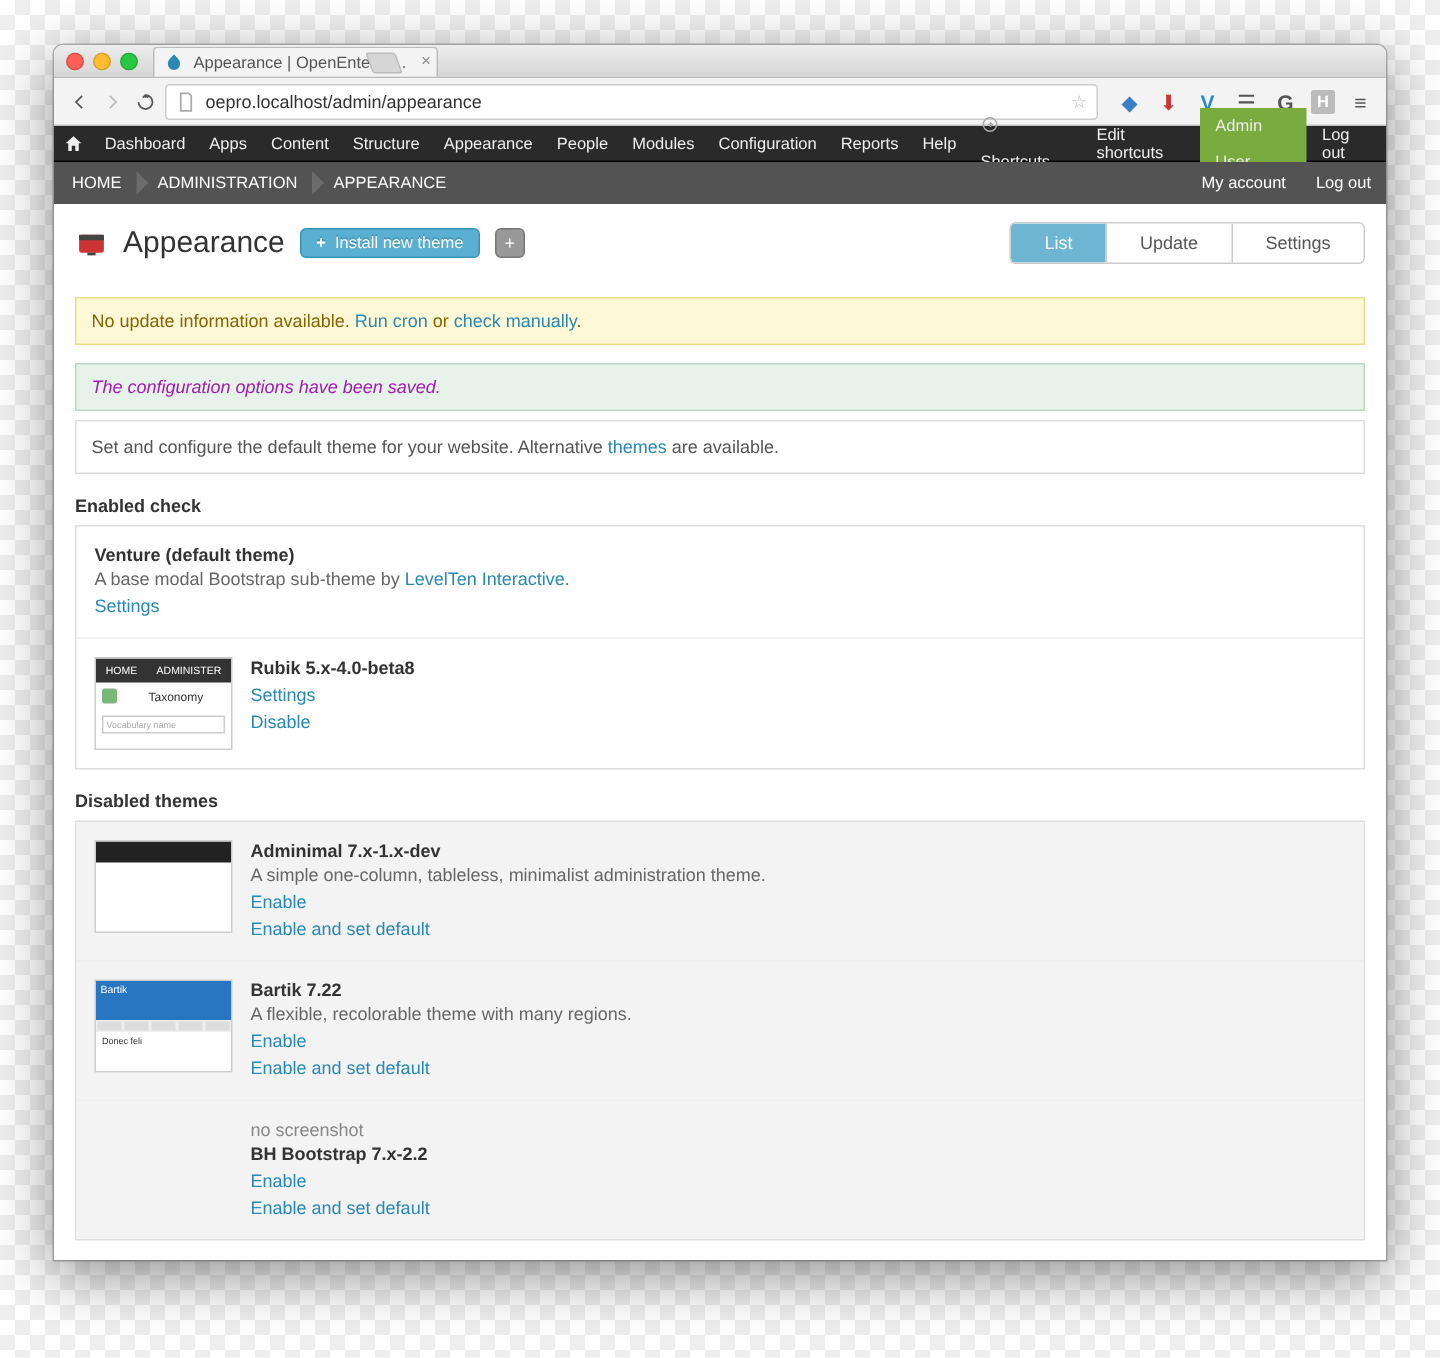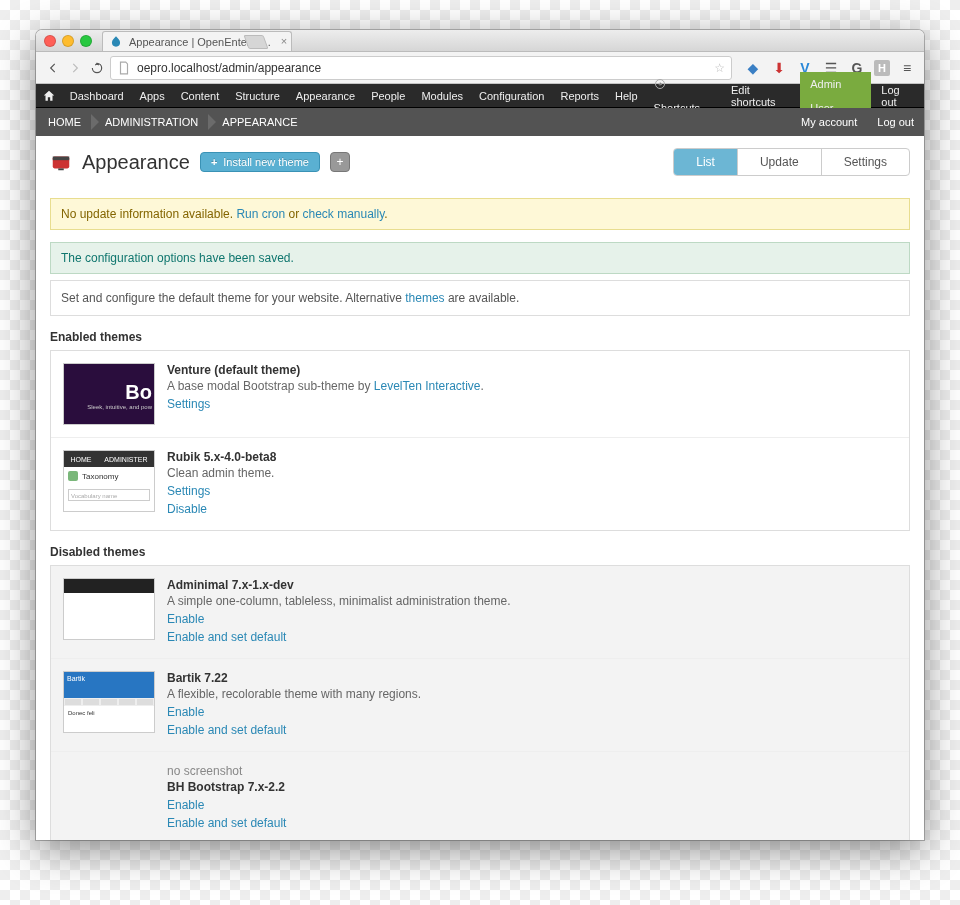--- a/index.html
+++ b/index.html
@@ -75,35 +75,35 @@
     width:20px;height:20px;display:flex;align-items:center;justify-content:center;
     background:#999;color:#fff;border:1px solid #777;border-radius:4px;font-size:12px;
   }
   .page-head .spacer{flex:1;}
   .page-tabs{display:flex;border:1px solid #ccc;border-radius:4px;overflow:hidden;text-align:right;}
   .page-tabs a{padding:6px 22px;font-size:12px;color:#555;text-decoration:none;border-left:1px solid #ccc;}
   .page-tabs a:first-child{border-left:none;}
   .page-tabs a.active{background:#6cb6d4;color:#fff;}
   .msg{margin:12px 14px 6px;padding:8px 10px;font-size:12px;border-radius:0;}
   .msg.warning{background:#fef8d7;border:1px solid #e8dd8f;color:#846500;}
-  .msg.status{background:#e6f2ea;border:1px solid #bdd9c4;color:#0f766e;}
+  .msg.status{background:#e6f2ea;border:1px solid #bdd9c4;color:#a21caf;font-style:italic;}
   .msg a, .help a, .theme-desc a, .theme-actions a{color:#2a88b5;text-decoration:none;}
   .help{margin:0 14px 14px;border:1px solid #ddd;padding:10px;font-size:12px;color:#555;}
   .section-title{margin:0 14px 6px;font-size:12px;font-weight:bold;color:#333;}
   .theme-box{margin:0 14px 14px;border:1px solid #ddd;}
   .theme-item{display:flex;gap:12px;padding:12px;border-top:1px solid #eee;}
   .theme-item:first-child{border-top:none;}
   .theme-item.disabled{background:#f3f3f3;}
   .thumb{width:92px;height:62px;flex:none;border:1px solid #ccc;background:#fff;overflow:hidden;font-size:8px;position:relative;}
   .thumb.noscreenshot{border:none;background:transparent;}
   .thumb.venture{background:#2a0d3d;color:#fff;}
   .thumb.venture .bo{position:absolute;right:2px;top:18px;font: bold 20px/1 Arial;}
   .thumb.venture .sub{position:absolute;right:2px;top:40px;font-size:6px;color:#ccc;}
   .thumb.rubik .top{height:16px;background:#333;color:#fff;display:flex;align-items:center;justify-content:space-around;font-size:7px;}
-  .thumb.rubik .row{display:flex;align-items:center;gap:4px;padding:4px;font-size:8px;color:#333;}
+  .thumb.rubik .row{display:flex;align-items:center;gap:21px;padding:4px;font-size:8px;color:#333;}
   .thumb.rubik .row .t-ico{width:10px;height:10px;background:#7ab77a;border-radius:2px;}
   .thumb.rubik .field{margin:4px;height:12px;border:1px solid #ccc;font-size:6px;color:#aaa;padding-left:2px;line-height:12px;}
   .thumb.adminimal .bar{height:14px;background:#222;}
   .thumb.bartik{background:#fff;}
   .thumb.bartik .hero{height:26px;background:#2876c2;color:#fff;font-size:7px;padding:3px;}
   .thumb.bartik .tabs{height:8px;background:#eee;display:flex;gap:2px;padding:1px;}
   .thumb.bartik .tabs span{flex:1;background:#ddd;}
   .thumb.bartik .body{padding:4px;font-size:6px;color:#333;}
   .theme-body{flex:1;}
   .theme-name{font-size:12px;font-weight:bold;color:#333;margin-bottom:2px;}
@@ -228,27 +228,23 @@
     </div>
 
     <div class="msg warning">
       <span>No update information available. </span><a>Run cron</a><span> or </span><a>check manually</a><span>.</span>
     </div>
     <div class="msg status">The configuration options have been saved.</div>
     <div class="help">
       <span>Set and configure the default theme for your website. Alternative </span><a>themes</a><span> are available.</span>
     </div>
 
-    <div class="section-title">Enabled themes</div>
+    <div class="section-title">Enabled check</div>
     <div class="theme-box">
       <div class="theme-item">
-        <div class="thumb venture">
-          <div class="bo">Bo</div>
-          <div class="sub">Sleek, intuitive, and pow</div>
-        </div>
         <div class="theme-body">
           <div class="theme-name">Venture (default theme)</div>
           <div class="theme-desc">
             <span>A base modal Bootstrap sub-theme by </span><a>LevelTen Interactive</a><span>.</span>
           </div>
           <div class="theme-actions">
             <a>Settings</a>
           </div>
         </div>
       </div>
@@ -259,21 +255,20 @@
               <span>ADMINISTER</span>
             </div>
           <div class="row">
               <span class="t-ico"></span>
               <span>Taxonomy</span>
             </div>
           <div class="field">Vocabulary name</div>
         </div>
         <div class="theme-body">
           <div class="theme-name">Rubik 5.x-4.0-beta8</div>
-          <div class="theme-desc">Clean admin theme.</div>
           <div class="theme-actions">
             <a>Settings</a>
             <a>Disable</a>
           </div>
         </div>
       </div>
     </div>
 
     <div class="section-title">Disabled themes</div>
     <div class="theme-box">

